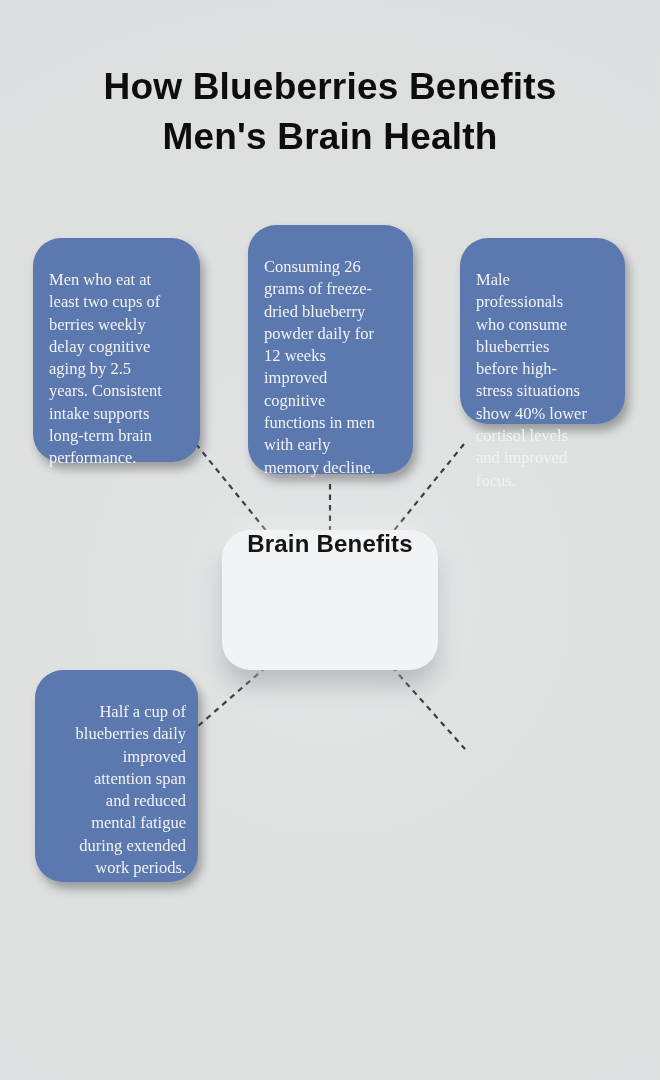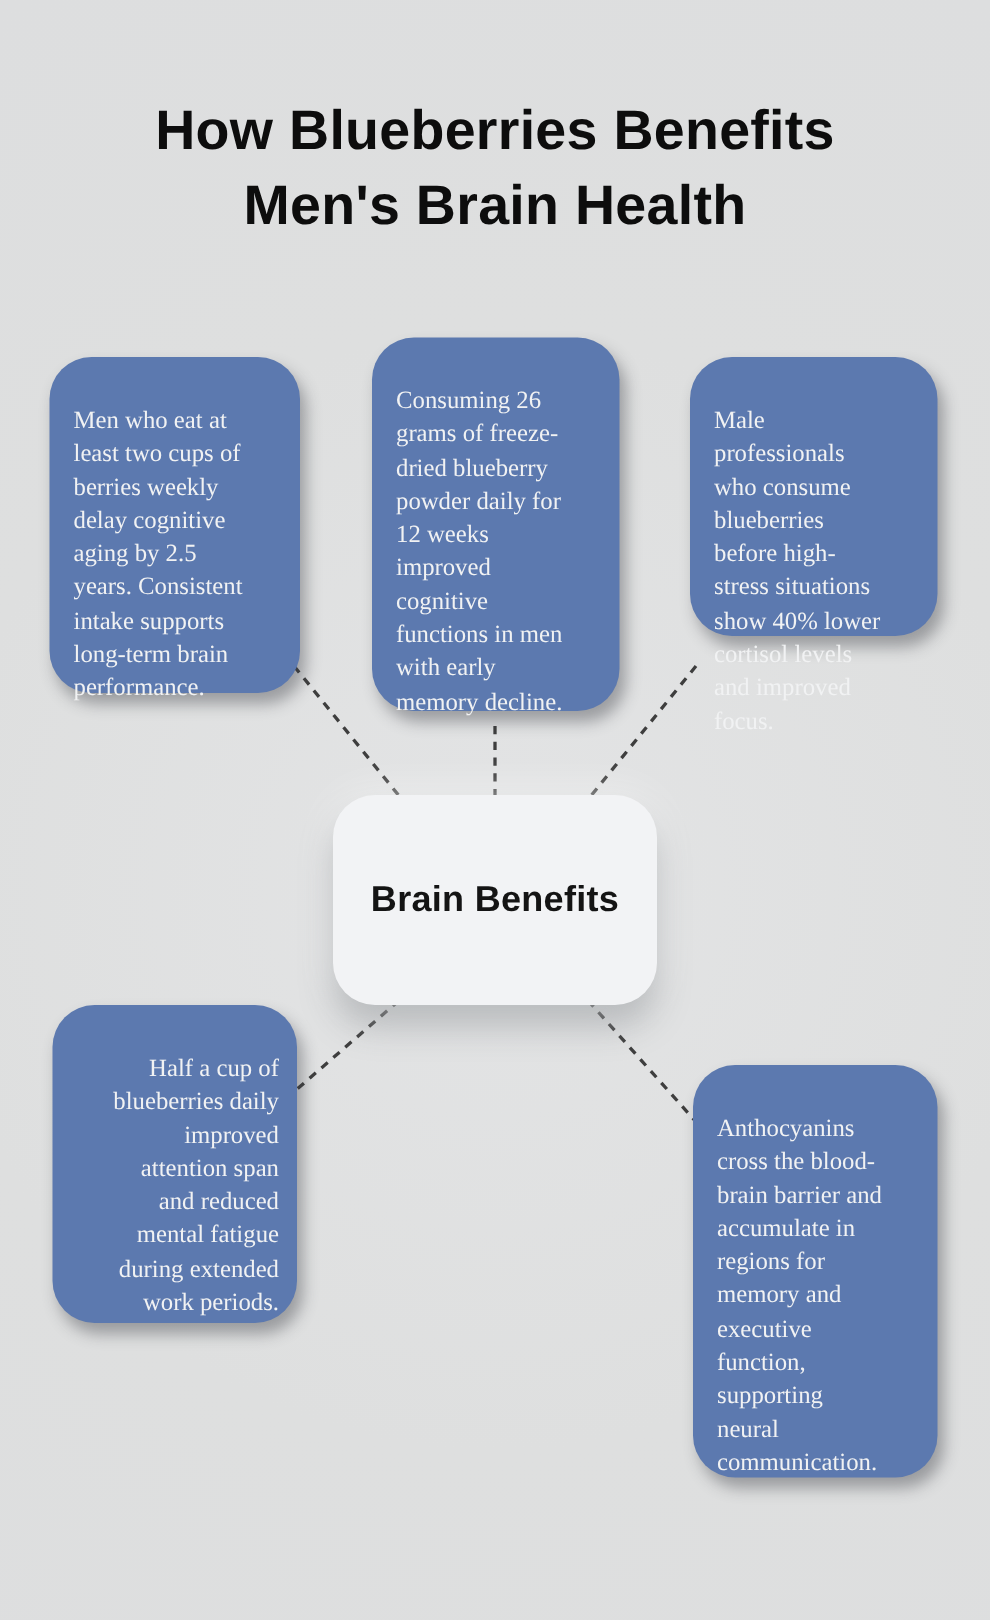--- a/index.html
+++ b/index.html
@@ -68,21 +68,20 @@
   .center-node {
     position: absolute;
     z-index: 2;
     left: 222px;
     top: 530px;
     width: 216px;
     height: 140px;
     background: #f2f3f5;
     border-radius: 28px;
     display: flex;
-    align-items: center;
     justify-content: center;
     box-shadow: 0 14px 22px rgba(125, 128, 133, 0.45),
                 0 0 26px rgba(255, 255, 255, 0.65);
   }
   .center-node span {
     font-size: 24px;
     font-weight: 700;
     letter-spacing: 0.2px;
     color: #141414;
   }
@@ -145,31 +144,18 @@
     <p>Half a cup of
 blueberries daily
 improved
 attention span
 and reduced
 mental fatigue
 during extended
 work periods.</p>
   </div>
 
-  <div class="node node-5">
-    <p>Anthocyanins
-cross the blood-
-brain barrier and
-accumulate in
-regions for
-memory and
-executive
-function,
-supporting
-neural
-communication.</p>
-  </div>
 
   <div class="center-node">
     <span>Brain Benefits</span>
   </div>
 
 </div>
 
 </body></html>

